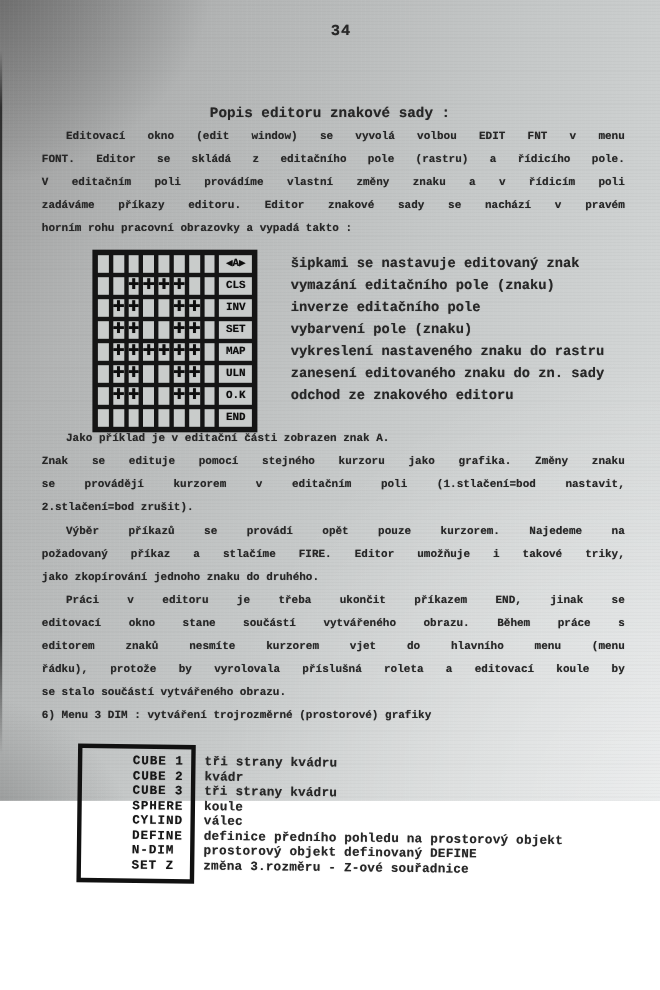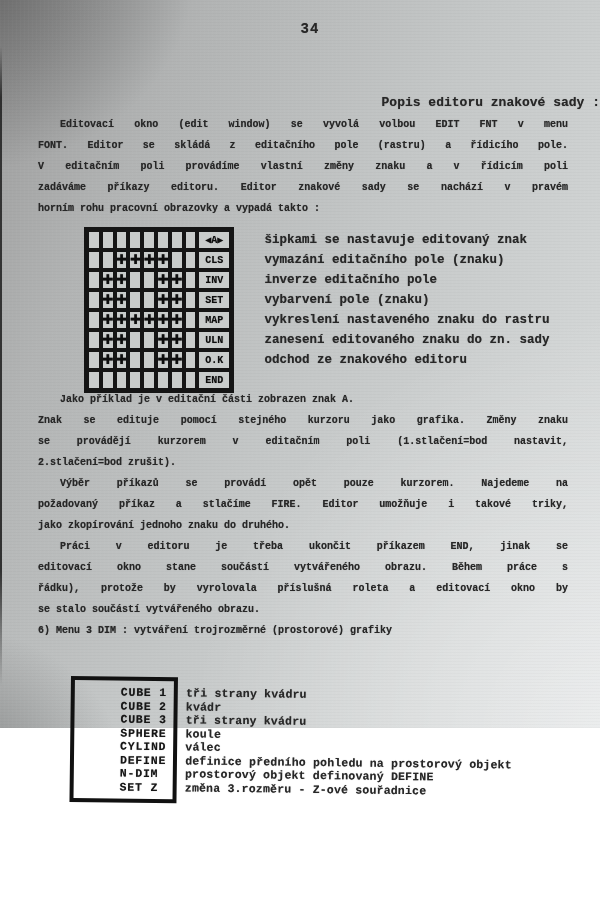--- a/index.html
+++ b/index.html
@@ -28,21 +28,21 @@
     background: linear-gradient(180deg, transparent, rgba(15,15,15,0.75) 8%, rgba(15,15,15,0.8) 82%, transparent);
   }
   .ink { text-shadow: 0 0 0.7px rgba(30,30,30,0.55); }
 
   .page-number {
     position: absolute; top: 21px; left: 0; width: 620px;
     text-align: center; font-size: 14px; letter-spacing: 1px;
   }
   .heading {
     position: absolute; top: 95px; left: 0; width: 600px;
-    text-align: right; font-size: 13px;
+    text-align: center; font-size: 13px;
   }
 
   .textblock { position: absolute; left: 38px; width: 530px; font-size: 10px; }
   .textblock .line { line-height: 21px; height: 21px; white-space: nowrap; }
   .para .line { text-align: justify; text-align-last: justify; white-space: normal; }
   .para .line:last-child { text-align-last: left; }
   .line.ind { text-indent: 22px; }
   #intro-block { top: 114px; }
   #body-block { top: 389px; }
 
@@ -204,21 +204,22 @@
         <div class="line">2.stlačení=bod zrušit).</div>
       </div>
     <div class="para">
         <div class="line ind">Výběr příkazů se provádí opět pouze kurzorem. Najedeme na</div>
         <div class="line">požadovaný příkaz a stlačíme FIRE. Editor umožňuje i takové triky,</div>
         <div class="line">jako zkopírování jednoho znaku do druhého.</div>
       </div>
     <div class="para">
         <div class="line ind">Práci v editoru je třeba ukončit příkazem END, jinak se</div>
         <div class="line">editovací okno stane součástí vytvářeného obrazu. Během práce s</div>
-        <div class="line">řádku), protože by vyrolovala příslušná roleta a editovací okno by</div>
+        <div class="line">editorem znaků nesmíte kurzorem vjet do hlavního menu (menu</div>
+        <div class="line">řádku), protože by vyrolovala příslušná roleta a editovací koule by</div>
         <div class="line">se stalo součástí vytvářeného obrazu.</div>
       </div>
     <div class="line">6) Menu 3 DIM : vytváření trojrozměrné (prostorové) grafiky</div>
   </div>
 
   <div class="figure-menu">
     <div id="menu-box" class="menu-box">
         <div class="mlabel">CUBE 1</div>
         <div class="mlabel">CUBE 2</div>
         <div class="mlabel">CUBE 3</div>

